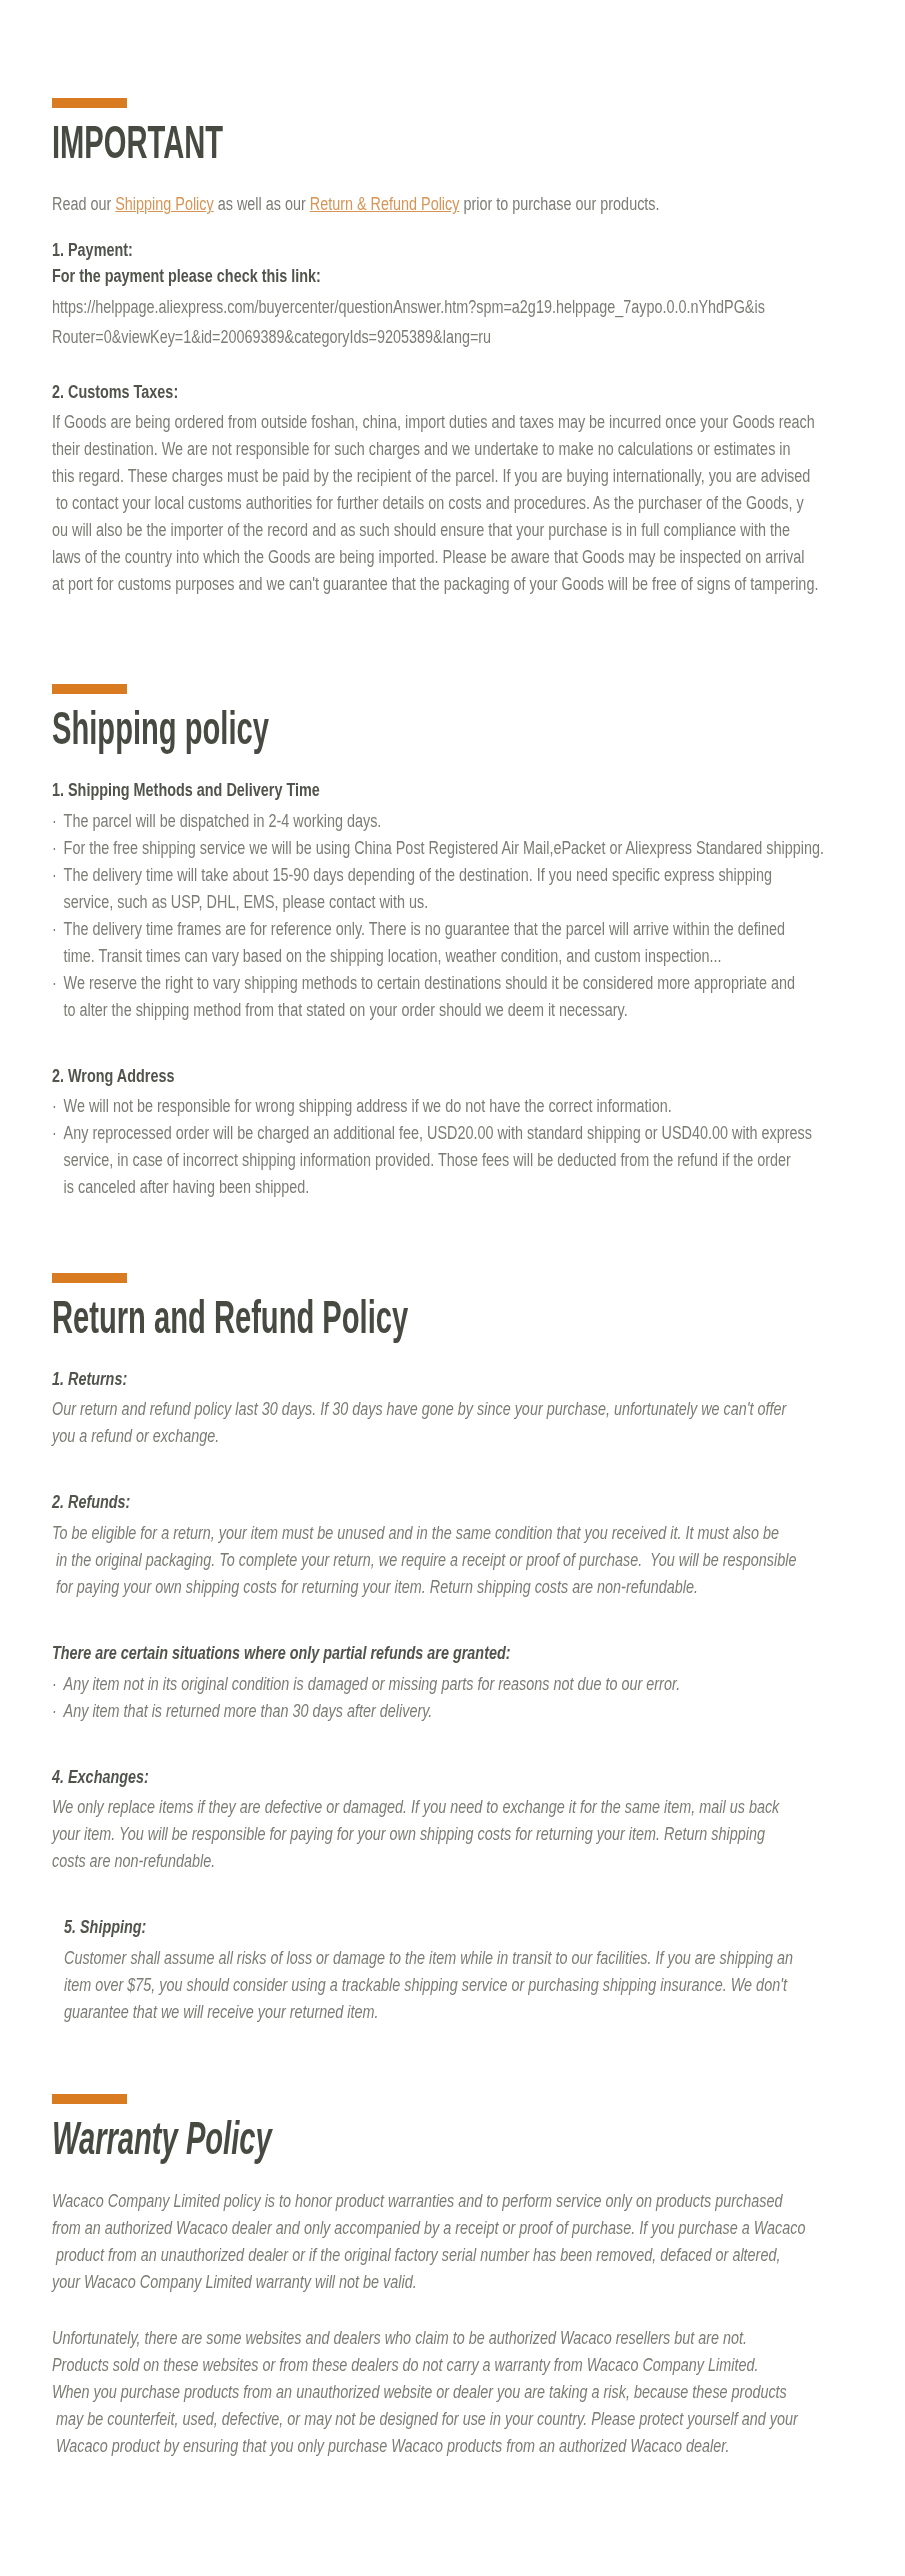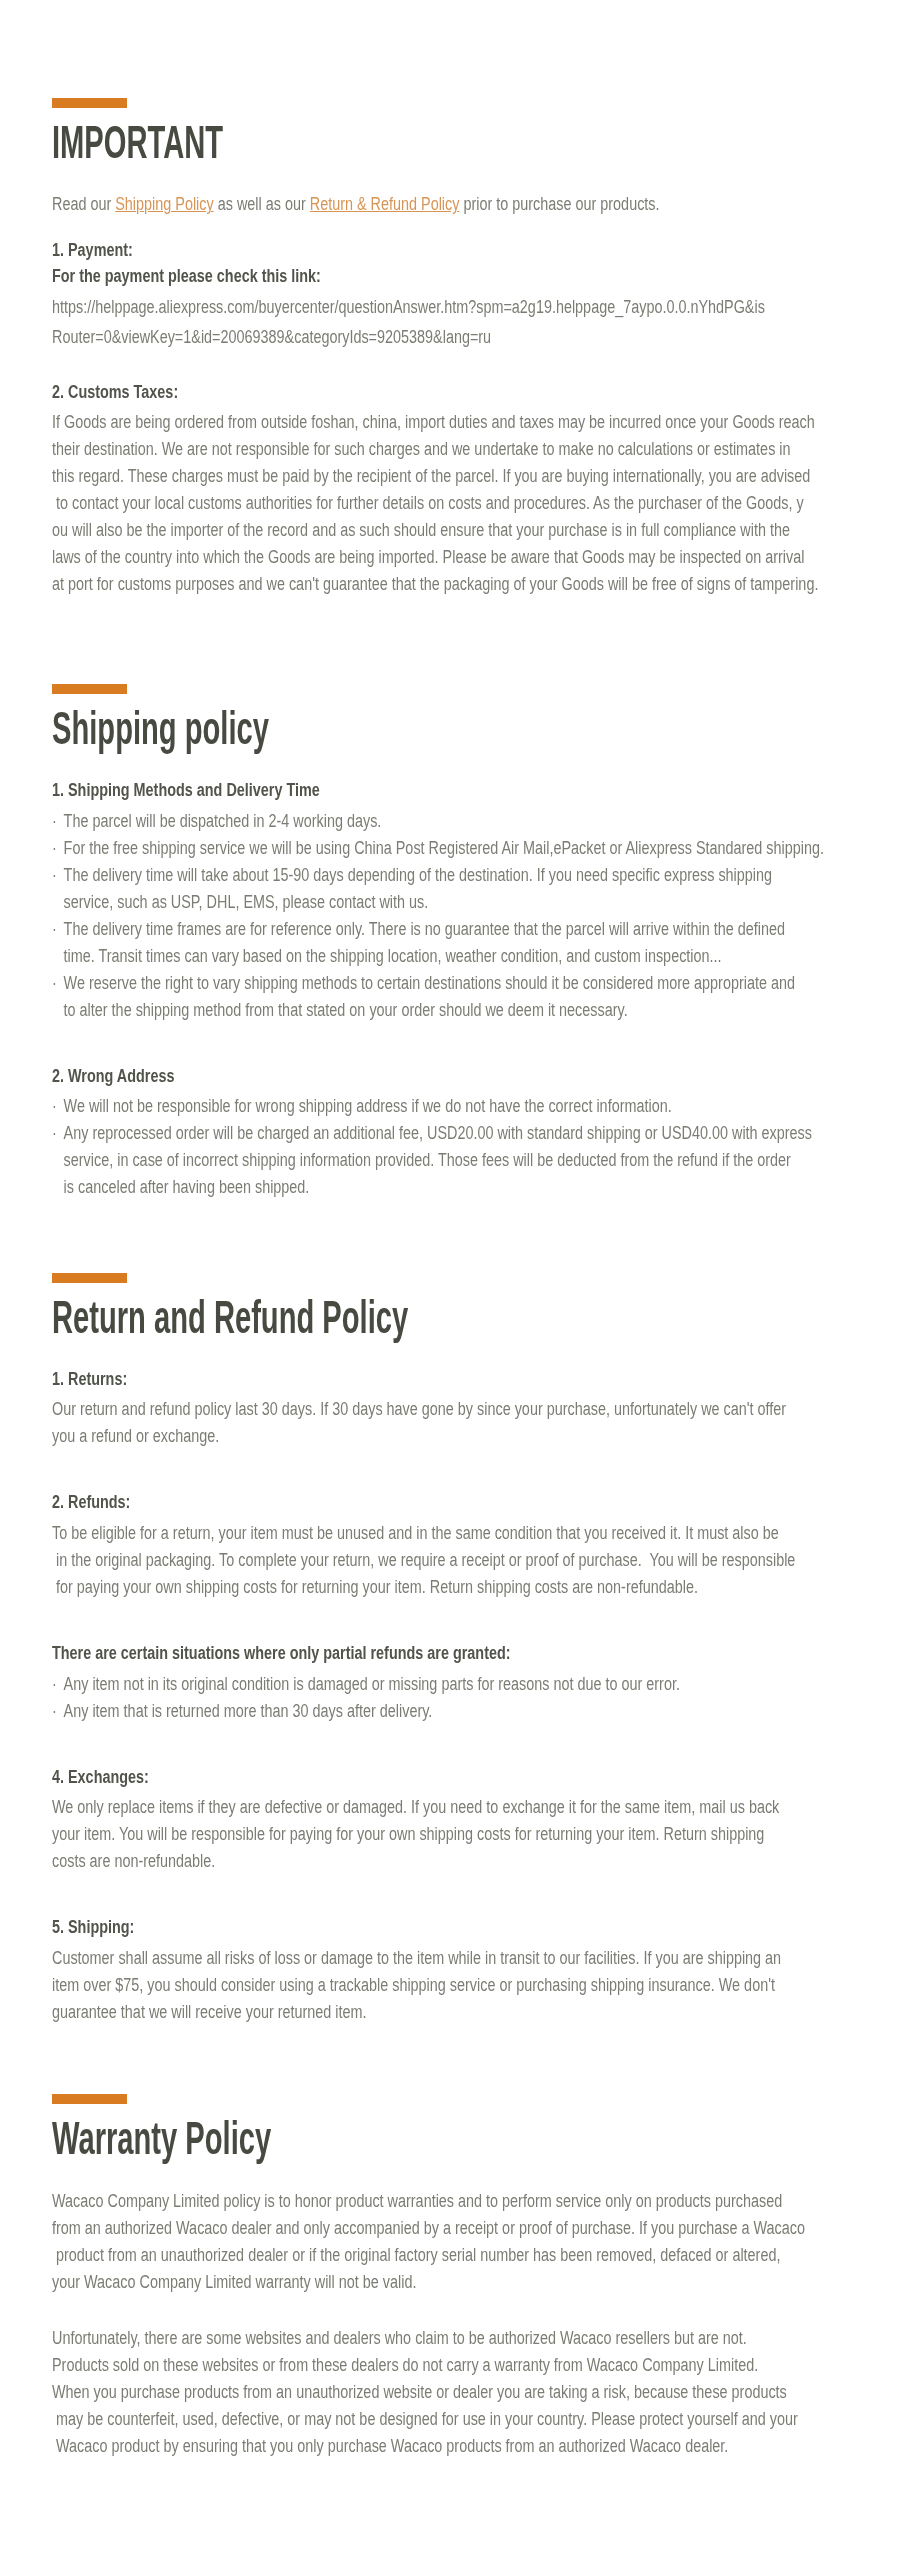--- a/index.html
+++ b/index.html
@@ -70,22 +70,22 @@
   .bullet-text {
     font-size: 18px;
     line-height: 1.5;
     font-weight: 300;
     color: var(--body, #7C7C74);
     white-space: pre-wrap;
   }
 
   .section { }
   .gap-block { margin-top: 40px; }
-  .blk { margin-bottom: 40px; }
-  .blk:last-child { margin-bottom: 0; }
+  .blk { margin-bottom: 40px; font-style: italic; }
+  .blk:last-child { margin-bottom: 0; margin-left: 12px; }
 </style>
 </head>
 <body>
 
 <div class="page">
 
   <div class="section">
     <div class="accent-bar"></div>
     <h1 class="h1">IMPORTANT</h1>
 
@@ -192,21 +192,21 @@
     </div>
 
     <div class="blk">
       <p class="bold-head cx">5. Shipping:</p>
       <p class="body-text cx">Customer shall assume all risks of loss or damage to the item while in transit to our facilities. If you are shipping an
 item over $75, you should consider using a trackable shipping service or purchasing shipping insurance. We don't
 guarantee that we will receive your returned item.</p>
     </div>
   </div>
 
-  <div class="section" style="margin-top: 68px;">
+  <div class="section" style="margin-top: 68px; font-style: italic;">
     <div class="accent-bar"></div>
     <h1 class="h1">Warranty Policy</h1>
 
     <p class="body-text cx" style="margin-bottom: 29px;">Wacaco Company Limited policy is to honor product warranties and to perform service only on products purchased
 from an authorized Wacaco dealer and only accompanied by a receipt or proof of purchase. If you purchase a Wacaco
  product from an unauthorized dealer or if the original factory serial number has been removed, defaced or altered,
 your Wacaco Company Limited warranty will not be valid.</p>
     <p class="body-text cx" style="margin-bottom: 31px;">Unfortunately, there are some websites and dealers who claim to be authorized Wacaco resellers but are not.
 Products sold on these websites or from these dealers do not carry a warranty from Wacaco Company Limited.
 When you purchase products from an unauthorized website or dealer you are taking a risk, because these products

